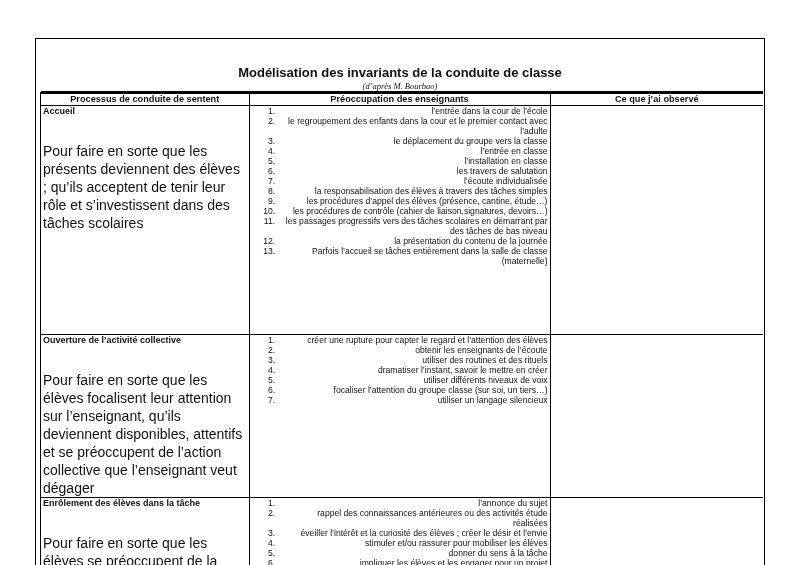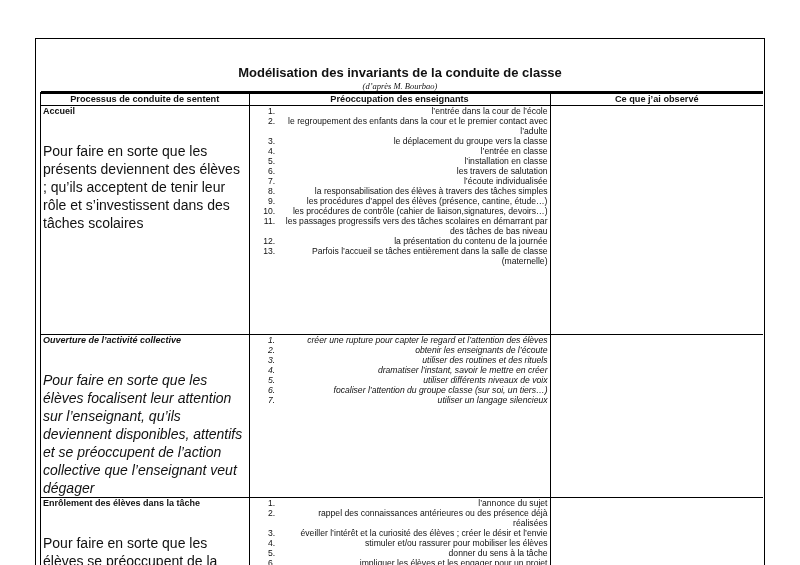--- a/index.html
+++ b/index.html
@@ -69,21 +69,21 @@
               <li>la responsabilisation des élèves à travers des tâches simples</li>
               <li>les procédures d’appel des élèves (présence, cantine, étude…)</li>
               <li>les procédures de contrôle (cahier de liaison,signatures, devoirs…)</li>
               <li>les passages progressifs vers des tâches scolaires en démarrant par des tâches de bas niveau</li>
               <li>la présentation du contenu de la journée</li>
               <li>Parfois l’accueil se tâches entièrement dans la salle de classe (maternelle)</li>
             </ol>
     </td>
     <td class="obs"></td>
   </tr>
-        <tr style="height: 110px; font-style: italic;">
+        <tr style="height: 110px;">
     <td>
       <div class="proc-name">Ouverture de l’activité collective</div>
       <div class="proc-desc">Pour faire en sorte que les élèves focalisent leur attention sur l’enseignant, qu’ils deviennent disponibles, attentifs et se préoccupent de l’action collective que l’enseignant veut dégager</div>
     </td>
     <td>
       <ol class="items">
               <li>créer une rupture pour capter le regard et l’attention des élèves</li>
               <li>obtenir les enseignants de l’écoute</li>
               <li>utiliser des routines et des rituels</li>
               <li>dramatiser l’instant, savoir le mettre en créer</li>
@@ -95,21 +95,21 @@
     <td class="obs"></td>
   </tr>
         <tr style="height: 130px;">
     <td>
       <div class="proc-name">Enrôlement des élèves dans la tâche</div>
       <div class="proc-desc">Pour faire en sorte que les élèves se préoccupent de la tâche qui est proposée ; se sentent interpellés, concernés par la réalisation, s’y intéressent</div>
     </td>
     <td>
       <ol class="items">
               <li>l’annonce du sujet</li>
-              <li>rappel des connaissances antérieures ou des présence déjà réalisées</li>
+              <li>rappel des connaissances antérieures ou des activités étude réalisées</li>
               <li>éveiller l’intérêt et la curiosité des élèves ; créer le désir et l’envie</li>
               <li>stimuler et/ou rassurer pour mobiliser les élèves</li>
               <li>donner du sens à la tâche</li>
               <li>impliquer les élèves et les engager pour un projet</li>
               <li>obtenir l’intérêt et l’engagement des élèves par l’action</li>
             </ol>
     </td>
     <td class="obs"></td>
   </tr>
       </tbody>

